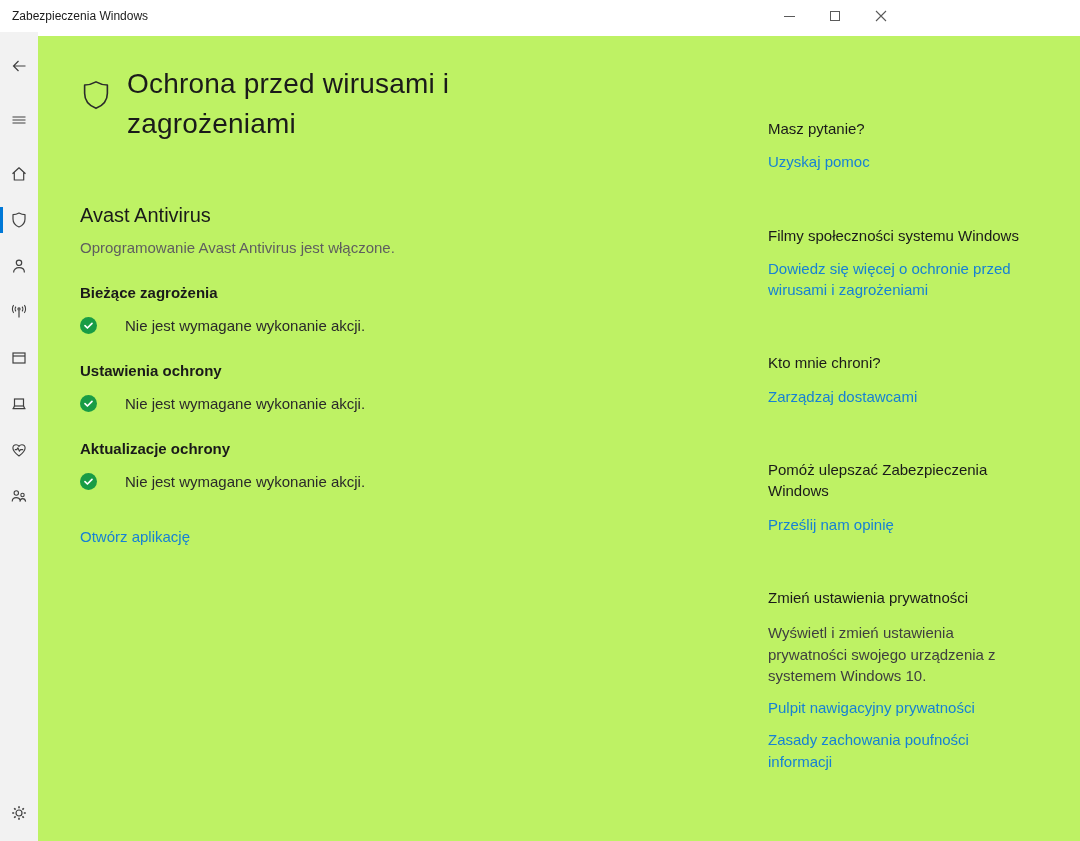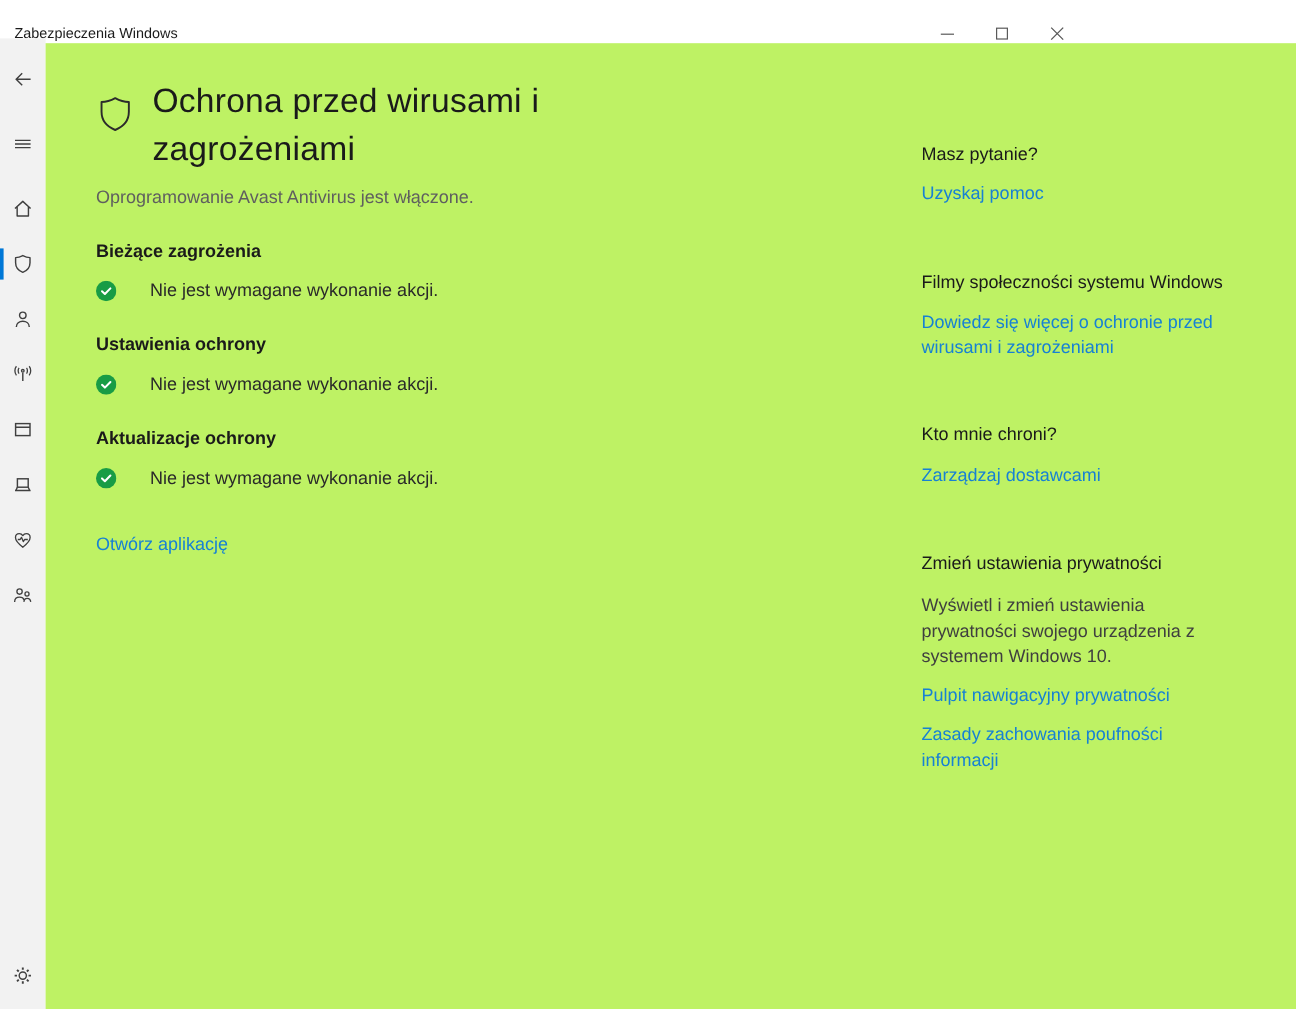--- a/index.html
+++ b/index.html
@@ -1,20 +1,20 @@
 <!DOCTYPE html>
 <html><head>
 <meta charset="utf-8">
 <style>
   * { margin:0; padding:0; box-sizing:border-box; }
   html,body { width:1080px; height:841px; overflow:hidden; background:#fff;
               font-family:"Liberation Sans", sans-serif; color:#1b1b1b; }
 
   
-  .titlebar { position:absolute; left:0; top:12px; width:904px; height:32px; background:#fff;
+  .titlebar { position:absolute; left:0; top:0; width:904px; height:32px; background:#fff;
               display:flex; align-items:center; }
   .titlebar-title { font-size:12px; color:#1b1b1b; padding-left:12px; flex:1; }
   .win-controls { display:flex; height:32px; }
   .win-btn { width:46px; height:32px; display:flex; align-items:center; justify-content:center; cursor:default; }
   .glyph-min { width:11px; height:1px; background:#5a5a5a; }
   .glyph-max { width:10px; height:10px; border:1px solid #5a5a5a; background:transparent; }
 
   
   .sidebar { position:absolute; left:0; top:32px; width:38px; height:809px; background:#f2f2f2;
              display:flex; flex-direction:column; align-items:center; }
@@ -152,20 +152,21 @@
 <div class="content">
 
   <div class="main-col">
     <div class="page-header">
       <svg class="hdr-shield" width="32" height="34" viewBox="0 0 18 18">
         <path d="M9 1.6 C11.2 2.8 13.2 3.4 15.4 3.4 V8 C15.4 12.2 12.8 15 9 16.5 C5.2 15 2.6 12.2 2.6 8 V3.4 C4.8 3.4 6.8 2.8 9 1.6 Z" stroke="#2b2b2b" stroke-width="0.9" fill="none" stroke-linejoin="round"></path>
       </svg>
       <h1 class="page-title">Ochrona przed wirusami i zagrożeniami</h1>
     </div>
 
+    <div class="provider-name">Avast Antivirus</div>
     <div class="provider-status">Oprogramowanie Avast Antivirus jest włączone.</div>
 
     <div class="sec-heading">Bieżące zagrożenia</div>
     <div class="status-row">
       <svg class="ok-icon" width="17" height="17" viewBox="0 0 17 17">
         <circle cx="8.5" cy="8.5" r="8.5" fill="#189c45"></circle>
         <path d="M5 8.7 L7.4 11 L12 6.3" stroke="#fff" stroke-width="1.7" fill="none" stroke-linecap="round" stroke-linejoin="round"></path>
       </svg>
       <span class="status-text">Nie jest wymagane wykonanie akcji.</span>
     </div>
@@ -203,20 +204,24 @@
     <div class="aside-section">
       <div class="aside-heading">Filmy społeczności systemu Windows</div>
       <a class="link aside-link">Dowiedz się więcej o ochronie przed wirusami i zagrożeniami</a>
     </div>
 
     <div class="aside-section">
       <div class="aside-heading">Kto mnie chroni?</div>
       <a class="link aside-link">Zarządzaj dostawcami</a>
     </div>
 
+    <div class="aside-section">
+      <div class="aside-heading">Pomóż ulepszać Zabezpieczenia Windows</div>
+      <a class="link aside-link">Prześlij nam opinię</a>
+    </div>
 
     <div class="aside-section">
       <div class="aside-heading">Zmień ustawienia prywatności</div>
       <div class="aside-body">Wyświetl i zmień ustawienia prywatności swojego urządzenia z systemem Windows 10.</div>
       <a class="link aside-link">Pulpit nawigacyjny prywatności</a>
       <a class="link aside-link">Zasady zachowania poufności informacji</a>
     </div>
 
   </div>
 </div>

